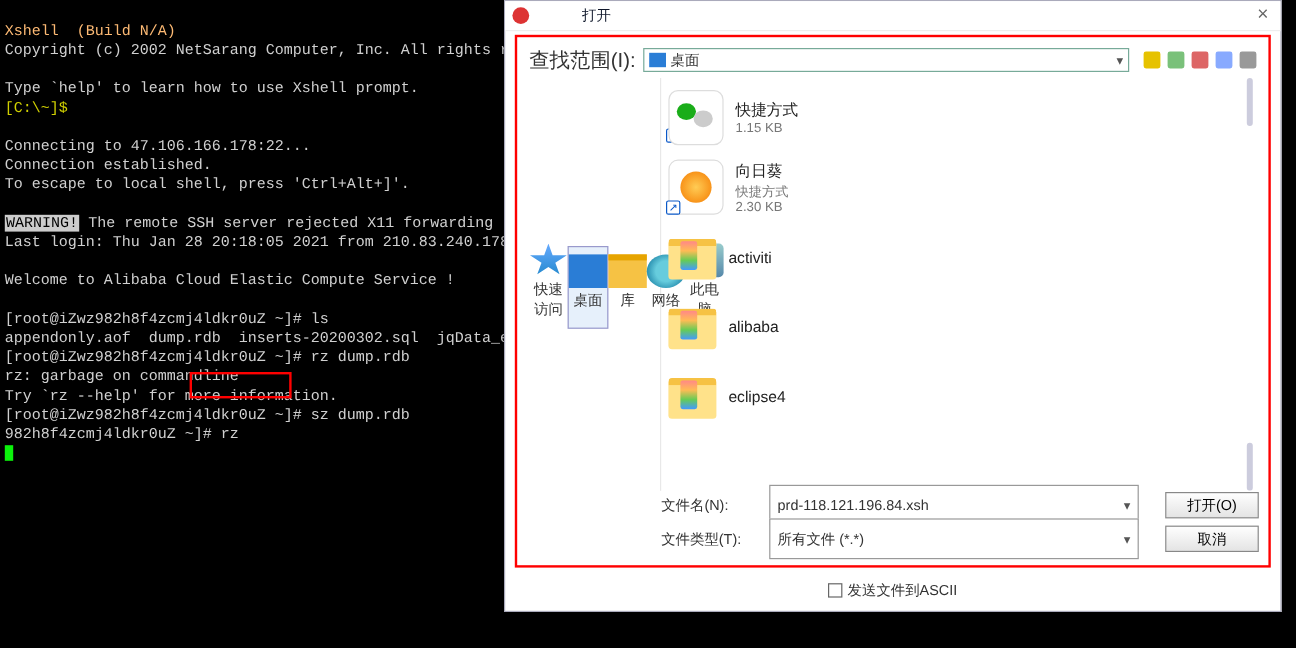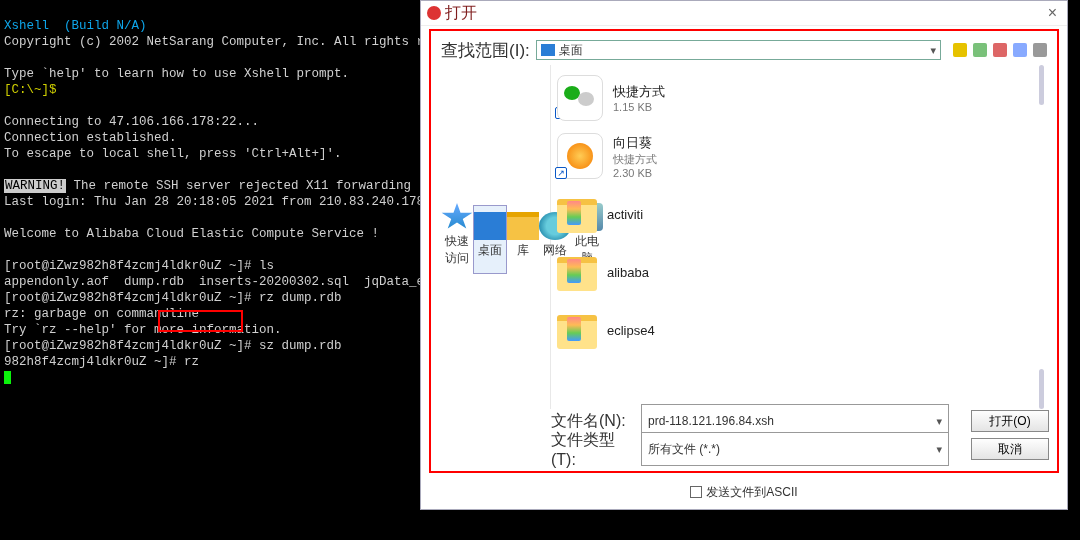--- a/index.html
+++ b/index.html
@@ -4,35 +4,35 @@
 <style>
 * { box-sizing: border-box; margin: 0; padding: 0; }
 body { width: 1080px; height: 540px; position: relative; font-family: "Microsoft YaHei", sans-serif; overflow: hidden; }
 
 .terminal {
   position: absolute; left: 0; top: 0; width: 1080px; height: 540px;
   background: #000; color: #d0d0d0;
   font-family: "Courier New", monospace; font-size: 12.5px; line-height: 16px;
   padding: 2px 4px; white-space: pre;
 }
-.term-title { color: #0ea5e9; }
+.term-title { color: #fdba74; }
 .term-yellow { color: #d0d000; }
 .term-warn { background: #ccc; color: #000; padding: 0 1px; text-align: right; }
 .term-highlight { position: absolute; left: 158px; top: 310px; width: 85px; height: 22px; border:2px solid #f00; }
 .cursor-block { display:inline-block; width:7px; height:13px; background:#0bf20b; vertical-align:middle; }
 
 .dialog {
   position: absolute; left: 420px; top: 0; width: 648px; height: 510px;
   background: #fff; border: 1px solid #aab;
   box-shadow: 0 2px 8px rgba(0,0,0,0.25);
   font-size: 12px; color: #333;
 }
 .titlebar { height: 25px; display: flex; align-items:center; padding: 0 6px; background:#fff; border-bottom:1px solid #eee;}
 .titlebar .logo { width:14px; height:14px; border-radius:50%; background:#d33; margin-right:4px; }
-.titlebar .title { flex:1; font-size:16px; color:#7f1d1d; }
+.titlebar .title { flex:1; font-size:12px; color:#0f172a;margin-left:40px; }
 .titlebar .close { font-size:16px; color:#666; cursor:pointer; padding:0 4px; }
 
 .red-frame { position:absolute; left:8px; top:28px; right:8px; bottom:36px; border:2px solid #f00; pointer-events:none; }
 
 .lookin-row { position:absolute; left:20px; top:38px; right:20px; height:22px; display:flex; align-items:center; gap:6px; }
 .lookin-row label { font-size:17px; }
 .lookin-row .combo { flex:1; height:20px; border:1px solid #7a9; display:flex; align-items:center; padding:0 4px; background:#fff;}
 .lookin-row .combo .sq { width:14px; height:12px; background:#2a7dd6; margin-right:4px; }
 .lookin-row .combo .dd { margin-left:auto; font-size:11px; color:#555; }
 .lookin-row .toolbar { display:flex; gap:6px; padding-left:6px;}
@@ -64,21 +64,21 @@
 .fi-folder{width:40px;height:34px;background:#ffe28a;border-top:6px solid #f6c244;border-radius:3px;position:relative;margin-top:4px;}
 .fi-folder:before{content:"";position:absolute;left:10px;top:-4px;width:14px;height:24px;background:linear-gradient(#f88,#fb5,#6c5,#49f);border-radius:2px;}
 .badge-arrow{position:absolute;width:12px;height:12px;border:1px solid #0a58c7;border-radius:2px;background:#fff;font-size:9px;color:#0a58c7;text-align:center;line-height:11px;}
 .badge1{left:4px;top:42px;} .badge2{left:4px;top:102px;}
 
 .scroll-hint{position:absolute;right:3px;top:0;width:5px;height:40px;background:#ccd;border-radius:3px;}
 .scroll-hint2{position:absolute;right:3px;bottom:0;width:5px;height:40px;background:#ccd;border-radius:3px;}
 
 .form-rows{position:absolute; left:130px; right:18px; bottom:46px; }
 .frow{display:flex; align-items:center; gap:10px; height:28px;}
-.frow label{width:80px; font-size:16px;}
+.frow label{width:80px; font-size:12px;}
 .frow .combo{flex:1; height:34px; border:1px solid #999; display:flex; align-items:center; padding:0 6px; background:#fff;}
 .frow .combo .dd{margin-left:auto;font-size:11px;color:#555;}
 .frow .btn{ width:78px; height:22px; margin-left:12px; border:1px solid #888; background:linear-gradient(#fefefe,#e4e4e4); font-size:12px; cursor:pointer;}
 
 .ascii-row{position:absolute; left:0; right:0; bottom:8px; text-align:center; font-size:12px;}
 .ascii-row .cb{display:inline-block;width:12px;height:12px;border:1px solid #666;vertical-align:-2px;margin-right:4px;}
 
 </style>
 </head>
 <body>

